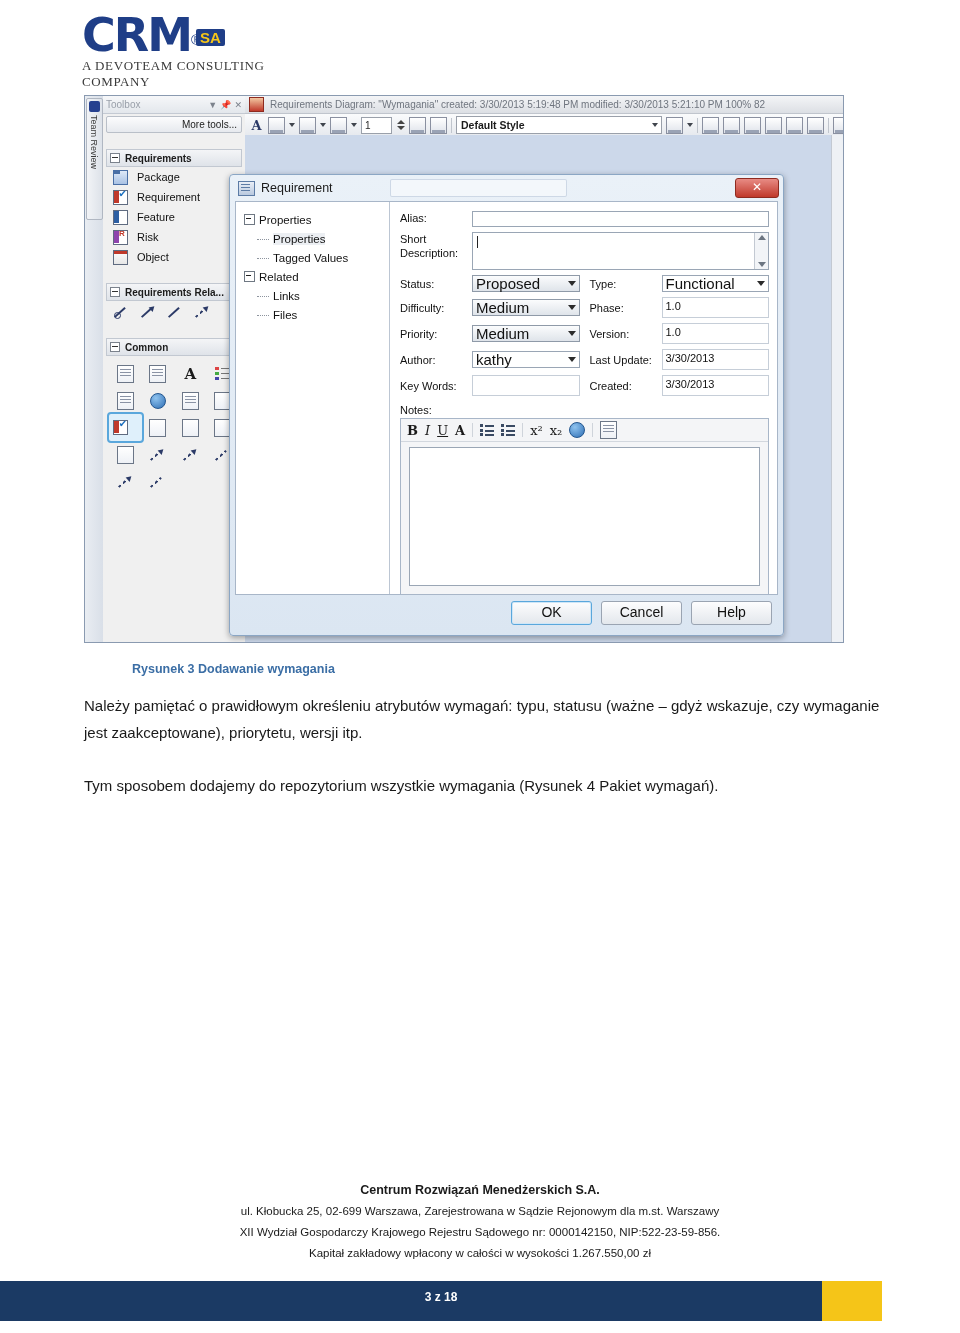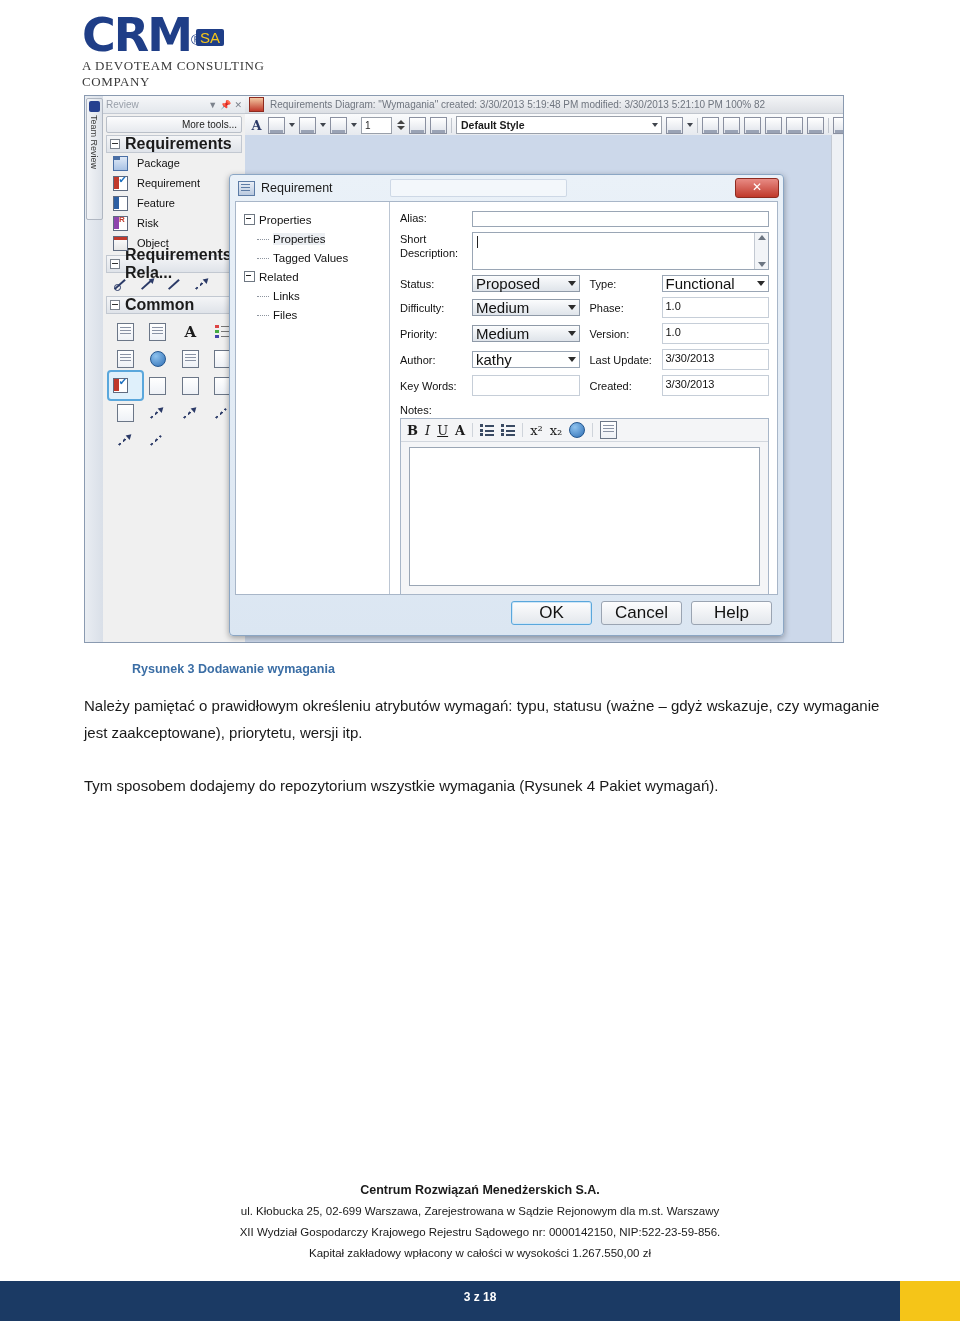--- a/index.html
+++ b/index.html
@@ -11,21 +11,21 @@
   
   .logo-wrap{position:absolute;left:82px;top:8px;width:215px;height:72px;}
   .logo-mark{position:relative;width:215px;height:54px;}
   .logo-text{
     font-family:"DejaVu Sans",sans-serif;font-weight:bold;font-size:46px;
     color:#1f3e87;letter-spacing:-2px;line-height:54px;
   }
   .logo-reg{font-size:15px;vertical-align:super;color:#1f3e87;font-weight:normal;}
   .logo-sa{
     display:inline-block;background:#1f3e87;color:#f5c518;font-size:15px;
-    font-weight:normal;padding:0 4px;border-radius:2px;vertical-align:8px;
+    font-weight:bold;padding:0 4px;border-radius:2px;vertical-align:8px;
     margin-left:-6px;letter-spacing:0;
   }
   .logo-sub{
     font-family:Liberation Serif, serif;font-size:13px;color:#3a3a3a;
     letter-spacing:0.6px;margin-top:-4px;
   }
   
   .shot{
     position:absolute;left:84px;top:95px;width:760px;height:548px;
     background:#c9d6e8;border:1px solid #8a9ab0;box-sizing:border-box;
@@ -60,23 +60,23 @@
     padding:0 3px;font-size:10px;color:#9aa0aa;
   }
   .tb-head .t{flex:1;}
   .tb-head .g{font-size:9px;color:#7d838d;margin-left:3px;}
   .tb-more{
     margin:2px 3px;height:15px;background:linear-gradient(to bottom,#fcfcfd,#e6e9ee);
     border:1px solid #b9bfc8;border-radius:2px;font-size:10px;color:#222;
     text-align:right;padding-right:4px;line-height:15px;
   }
   .tb-sec{
-    margin:2px 3px 0 3px;height:16px;
+    margin:16px 3px 0 3px;height:16px;
     background:linear-gradient(to bottom,#f4f5f7,#dfe3e9);
-    border:1px solid #c2c8d1;font-size:16px;font-weight:bold;color:#1b1b1b;
+    border:1px solid #c2c8d1;font-size:10px;font-weight:bold;color:#1b1b1b;
     display:flex;align-items:center;padding-left:3px;
   }
   .exp{
     width:8px;height:8px;border:1px solid #7b828c;background:#fff;
     margin-right:5px;position:relative;flex:none;
   }
   .exp:after{content:"";position:absolute;left:1px;top:3px;width:6px;height:1px;background:#333;}
   .tb-item{display:flex;align-items:center;height:20px;padding-left:10px;font-size:11px;color:#111;}
   .ico{width:13px;height:13px;margin-right:9px;flex:none;border:1px solid #5f6b80;background:#fff;position:relative;}
   .ico.pkg{background:linear-gradient(to bottom,#dfe9f7,#a9c2e4);border-color:#4a6fa5;}
@@ -248,39 +248,39 @@
   .nb.u{text-decoration:underline;}
   .nlist{width:14px;height:12px;position:relative;}
   .nlist i{position:absolute;left:0;width:3px;height:3px;background:#3a4a63;}
   .nlist b{position:absolute;left:5px;width:9px;height:1.5px;background:#3a4a63;}
   .nsep{width:1px;height:14px;background:#cfd4db;}
   .notes-area{position:absolute;left:8px;right:8px;top:28px;bottom:8px;background:#fff;border:1px solid #9aa6b5;}
   .dlg-foot{position:absolute;left:5px;right:5px;bottom:5px;height:34px;display:flex;align-items:center;justify-content:flex-end;gap:9px;padding-right:6px;}
   .btn{
     width:79px;height:22px;border:1px solid #9aa4b2;border-radius:3px;
     background:linear-gradient(to bottom,#fdfdfe,#e3e7ec);
-    font-size:17px;color:#111;text-align:center;line-height:21px;
+    font-size:14px;color:#111;text-align:center;line-height:21px;
   }
   .btn.def{border:1px solid #5aa7dc;box-shadow:0 0 0 1px #cfe6f7 inset;}
   
   .caption{
     position:absolute;left:84px;top:662px;font-size:12.5px;font-weight:bold;color:#3b6ea5;margin-left:48px;
   }
   .para{
     position:absolute;left:84px;width:800px;font-size:15px;color:#1a1a1a;line-height:27px;
   }
   .p1{top:692px;}
   .p2{top:772px;}
   .footer{
     position:absolute;left:0;right:0;top:1180px;text-align:center;color:#1a1a1a;
   }
   .f-strong{font-size:12.5px;font-weight:bold;line-height:21px;}
   .f-line{font-size:11.5px;line-height:21px;}
   .pagebar{
-    position:absolute;left:0;top:1281px;width:960px;height:40px;background:#1b3a64;
+    position:absolute;left:0;top:1281px;width:882px;height:40px;background:#1b3a64;
   }
   .pagebar .num{
     position:absolute;left:0;right:0;top:9px;text-align:center;color:#fff;
     font-size:12px;font-weight:bold;
   }
   .pagebar .gold{position:absolute;right:0;top:0;width:60px;height:40px;background:#f5c518;}
 </style>
 </head>
 <body>
 
@@ -295,21 +295,21 @@
 
   <div class="ea-leftrail">
     <div class="ea-tab">
       <div class="teamicon"></div>
       <span>Team Review</span>
     </div>
   </div>
 
   <div class="toolbox">
     <div class="tb-head">
-      <span class="t">Review</span>
+      <span class="t">Toolbox</span>
       <span class="g">▼</span>
       <span class="g">📌</span>
       <span class="g">✕</span>
     </div>
     <div class="tb-more">More tools...</div>
 
     <div class="tb-sec">
       <span class="exp"></span>
       <span>Requirements</span>
     </div>

